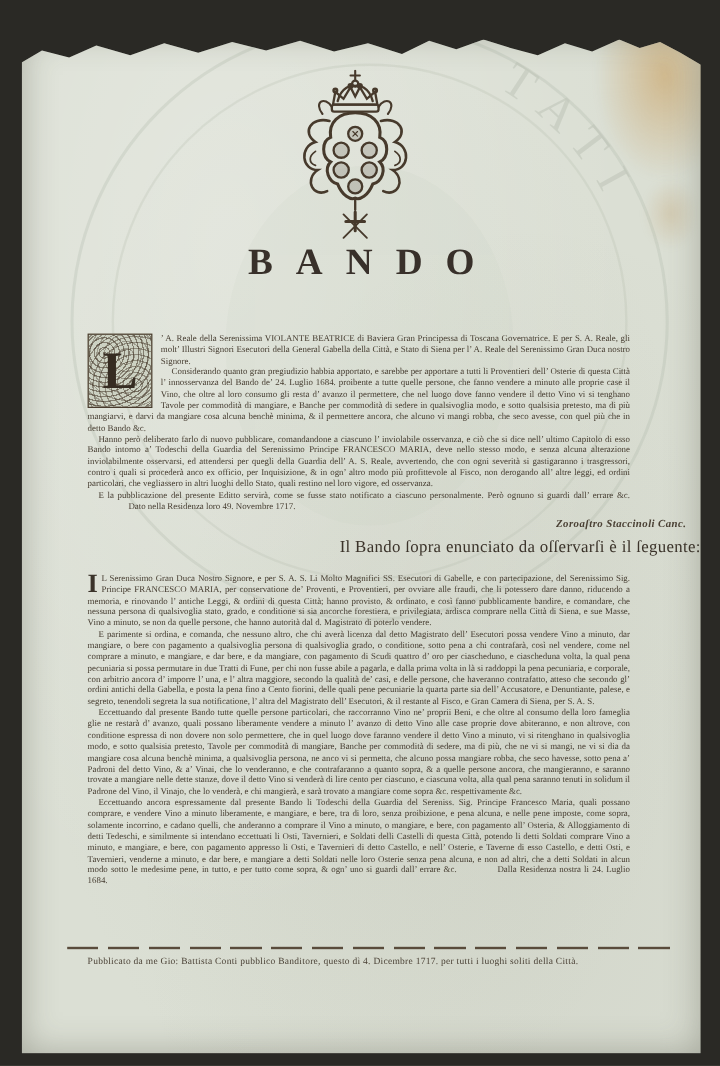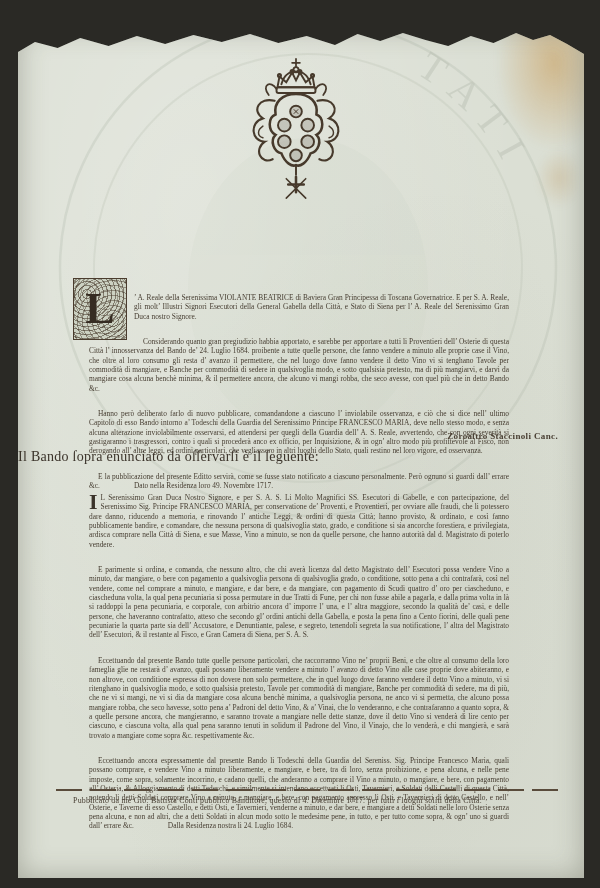--- a/index.html
+++ b/index.html
@@ -27,34 +27,34 @@
   
   .title{position:absolute;left:0;top:172px;width:100%;text-align:center;
     font-size:31px;letter-spacing:.62em;text-indent:.62em;color:#38302a;font-weight:bold;}
   .subtitle{position:absolute;left:0;top:215px;width:100%;text-align:center;
     font-size:17px;letter-spacing:.34em;text-indent:.34em;color:#3b332c;font-weight:bold;}
   
   .text-block{position:absolute;left:55px;width:452px;color:#463d31;
     font-size:7.4px;line-height:9.35px;text-align:justify;}
   .preamble{top:249px;}
   .bando-body{top:449px;}
-  .par{text-indent:9px;margin:16px;}
+  .par{text-indent:9px;margin:0;}
   .par.first{text-indent:0;}
   .dropcap-L{float:left;width:52px;height:60px;margin:1px 7px 1px 0;border:1.5px solid #4a3c2e;
     background-color:#ccd1c2;display:flex;align-items:center;justify-content:center;
     background-image:
       repeating-radial-gradient(circle at 25% 25%, rgba(66,52,38,.55) 0 1px, transparent 1px 4px),
       repeating-radial-gradient(circle at 75% 70%, rgba(66,52,38,.45) 0 1px, transparent 1px 5px),
       repeating-radial-gradient(circle at 60% 30%, rgba(66,52,38,.35) 0 1px, transparent 1px 6px);
     font-size:44px;color:#362c22;font-weight:bold;line-height:1;}
   .dropcap-I{float:left;font-size:22px;line-height:18px;margin:0 3px 0 0;color:#3b332a;font-weight:bold;}
   .gap{display:inline-block;width:34px;}
-  .sig{position:absolute;right:26px;top:403px;font-size:9px;color:#4a4034;
+  .sig{position:absolute;right:12px;top:403px;font-style:italic;font-size:9px;color:#4a4034;
     letter-spacing:.04em;font-weight:bold;}
-  .bando-head{position:absolute;left:0;top:421px;width:100%;text-align:left;
+  .bando-head{position:absolute;left:0;top:421px;width:100%;text-align:right;
     font-size:14px;color:#3b332a;letter-spacing:.02em;}
   
   .rule{position:absolute;left:38px;top:761px;width:508px;height:2px;
     background:repeating-linear-gradient(90deg,#594b3b 0 26px,transparent 26px 34px);}
   .footer-line{position:absolute;left:42px;top:768px;width:505px;font-size:7.9px;
     color:#4a4135;letter-spacing:.03em;padding-left:13px;}
 </style>
 </head>
 <body>
 
@@ -111,20 +111,21 @@
           <circle cx="60" cy="100" r="6"></circle>
         </g>
         <path d="M58 53 l4 4 M58 57 l4 -4" stroke-width="1"></path>
 
         <path d="M60 111 v9" stroke-width="2"></path>
         <path d="M60 122 v16 M52 130 h16" stroke-width="2.6"></path>
         <path d="M50 124 L70 144 M70 124 L50 144" stroke-width="1.6"></path>
       </g>
     </svg>
 
+    <div class="title">BANDO</div>
 
     <div class="text-block preamble">
       <div class="dropcap-L">L</div>
       <p class="par first">’ A. Reale della Serenissima VIOLANTE BEATRICE di Baviera Gran Principessa di Toscana Governatrice. E per S. A. Reale, gli molt’ Illustri Signori Esecutori della General Gabella della Città, e Stato di Siena per l’ A. Reale del Serenissimo Gran Duca nostro Signore.</p>
       <p class="par">Considerando quanto gran pregiudizio habbia apportato, e sarebbe per apportare a tutti li Proventieri dell’ Osterie di questa Città l’ innosservanza del Bando de’ 24. Luglio 1684. proibente a tutte quelle persone, che fanno vendere a minuto alle proprie case il Vino, che oltre al loro consumo gli resta d’ avanzo il permettere, che nel luogo dove fanno vendere il detto Vino vi si tenghano Tavole per commodità di mangiare, e Banche per commodità di sedere in qualsivoglia modo, e sotto qualsisia pretesto, ma di più mangiarvi, e darvi da mangiare cosa alcuna benchè minima, &amp; il permettere ancora, che alcuno vi mangi robba, che seco avesse, con quel più che in detto Bando &amp;c.</p>
       <p class="par">Hanno però deliberato farlo di nuovo pubblicare, comandandone a ciascuno l’ inviolabile osservanza, e ciò che si dice nell’ ultimo Capitolo di esso Bando intorno a’ Todeschi della Guardia del Serenissimo Principe FRANCESCO MARIA, deve nello stesso modo, e senza alcuna alterazione inviolabilmente osservarsi, ed attendersi per quegli della Guardia dell’ A. S. Reale, avvertendo, che con ogni severità si gastigaranno i trasgressori, contro i quali si procederà anco ex officio, per Inquisizione, &amp; in ogn’ altro modo più profittevole al Fisco, non derogando all’ altre leggi, ed ordini particolari, che vegliassero in altri luoghi dello Stato, quali restino nel loro vigore, ed osservanza.</p>
       <p class="par"><span>E la pubblicazione del presente Editto servirà, come se fusse stato notificato a ciascuno personalmente. Però ognuno si guardi dall’ errare &amp;c.</span><span class="gap"></span><span>Dato nella Residenza loro 49. Novembre 1717.</span></p>
     </div>
 
     <div class="sig">Zoroaſtro Staccinoli Canc.</div>

